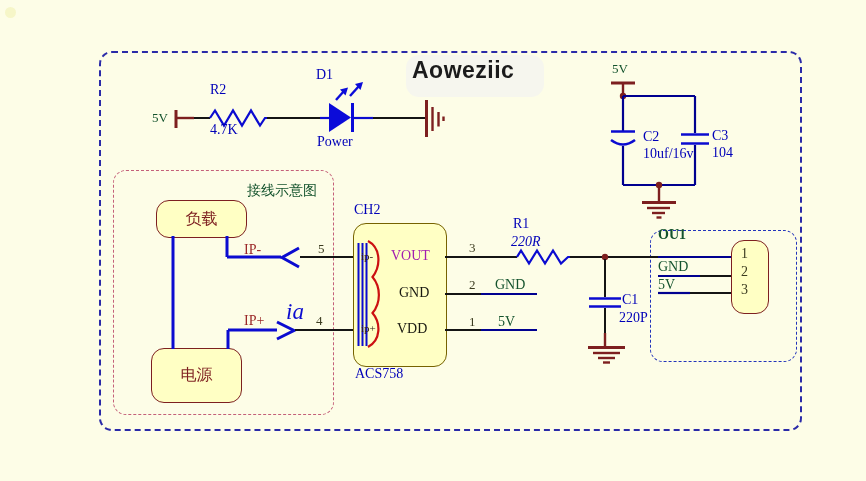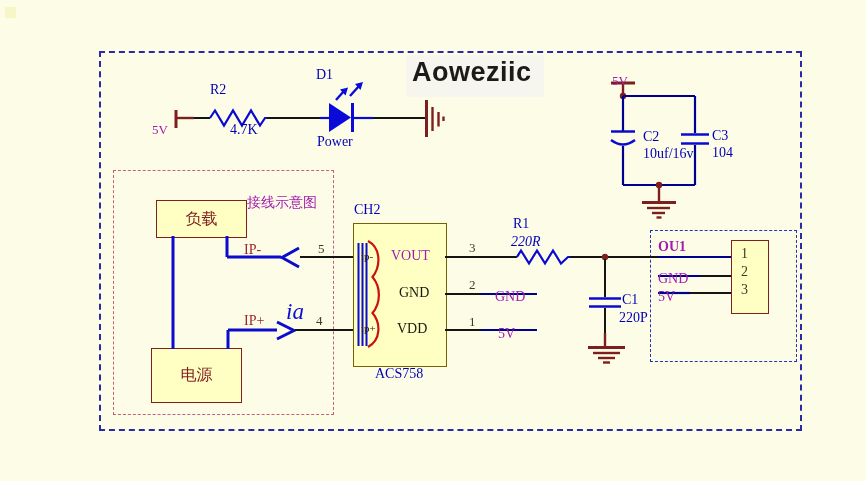--- a/index.html
+++ b/index.html
@@ -1,32 +1,32 @@
 <!DOCTYPE html>
 <html><head>
 <meta charset="utf-8">
 <style>
   html,body{margin:0;padding:0;}
   .canvas{
     position:relative;width:866px;height:481px;overflow:hidden;
     background:#fdfde7;
     font-family:"Liberation Serif", serif;
   }
-  .abs{position:absolute;}
+  .abs{position:absolute;border-radius:13px;}
   .lbl{position:absolute;white-space:nowrap;line-height:1.05;font-size:14px;}
   .blue{color:#0000b8;}
-  .red{color:#a21caf;margin-top:12px;}
+  .red{color:#14532d;}
   .pinno{color:#3c3c20;font-size:13px;}
   .dashed-outer{border:2px dashed #2a2aa8;}
   .dashed-pink{border:1.5px dashed #c4607a;}
   .dashed-conn{border:1.5px dashed #2233bb;}
   .ybox{background:#ffffc4;display:flex;align-items:center;justify-content:center;}
   .mbox{border:1.6px solid #7d2020;}
   .cn{color:#7d1f1f;font-size:16px;}
-  .title{font-family:"Liberation Sans", sans-serif;font-weight:bold;font-size:27px;color:#1b1b1b;letter-spacing:0.5px;}
+  .title{font-family:"Liberation Sans", sans-serif;font-weight:bold;font-size:23px;color:#1b1b1b;letter-spacing:0.5px;}
   svg{position:absolute;left:0;top:0;}
 </style>
 </head>
 <body>
 
 <div class="canvas">
 
   <div class="abs" style="left:5px;top:7px;width:11px;height:11px;background:#f6f6c8;"></div>
 
   <div class="abs dashed-outer" style="left:99px;top:51px;width:699px;height:376px;"></div>
@@ -160,39 +160,39 @@
       <line x1="605" y1="333" x2="605" y2="347" stroke-width="2.4"></line>
       <line x1="588" y1="347.5" x2="625" y2="347.5" stroke-width="3"></line>
       <line x1="593" y1="353" x2="620" y2="353" stroke-width="2.4"></line>
       <line x1="598" y1="358" x2="615" y2="358" stroke-width="2.4"></line>
       <line x1="603" y1="362.5" x2="610" y2="362.5" stroke-width="2.4"></line>
     </g>
   </svg>
 
   <span class="lbl red" style="left:152px;top:111px;font-size:13px;">5V</span>
   <span class="lbl blue" style="left:210px;top:83px;">R2</span>
-  <span class="lbl blue" style="left:210px;top:123px;margin-left:20px;">4.7K</span>
+  <span class="lbl blue" style="left:210px;top:123px;">4.7K</span>
   <span class="lbl blue" style="left:316px;top:68px;">D1</span>
   <span class="lbl blue" style="left:317px;top:135px;">Power</span>
 
   <span class="lbl red" style="left:612px;top:62px;font-size:13px;">5V</span>
   <span class="lbl blue" style="left:643px;top:130px;">C2</span>
   <span class="lbl blue" style="left:643px;top:147px;text-align:right;">10uf/16v</span>
   <span class="lbl blue" style="left:712px;top:129px;">C3</span>
   <span class="lbl blue" style="left:712px;top:146px;">104</span>
 
   <span class="lbl red" style="left:247px;top:184px;">接线示意图</span>
   <span class="lbl" style="left:244px;top:243px;color:#9b2828;">IP-</span>
   <span class="lbl" style="left:244px;top:314px;color:#9b2828;">IP+</span>
   <span class="lbl" style="left:286px;top:300px;font-size:23px;font-style:italic;color:#0b0bd0;">ia</span>
   <span class="lbl pinno" style="left:318px;top:242px;">5</span>
   <span class="lbl pinno" style="left:316px;top:314px;">4</span>
 
   <span class="lbl blue" style="left:354px;top:203px;">CH2</span>
-  <span class="lbl blue" style="left:375px;top:367px;">ACS758</span>
+  <span class="lbl blue" style="left:355px;top:367px;">ACS758</span>
   <span class="lbl" style="left:361px;top:251px;font-size:11px;color:#33201a;">ip-</span>
   <span class="lbl" style="left:361px;top:323px;font-size:11px;color:#33201a;">ip+</span>
   <span class="lbl" style="left:391px;top:249px;color:#a21caf;">VOUT</span>
   <span class="lbl" style="left:399px;top:286px;color:#181810;">GND</span>
   <span class="lbl" style="left:397px;top:322px;color:#181810;">VDD</span>
   <span class="lbl pinno" style="left:469px;top:241px;">3</span>
   <span class="lbl pinno" style="left:469px;top:278px;">2</span>
   <span class="lbl pinno" style="left:469px;top:315px;">1</span>
   <span class="lbl red" style="left:495px;top:278px;">GND</span>
   <span class="lbl red" style="left:498px;top:315px;">5V</span>

